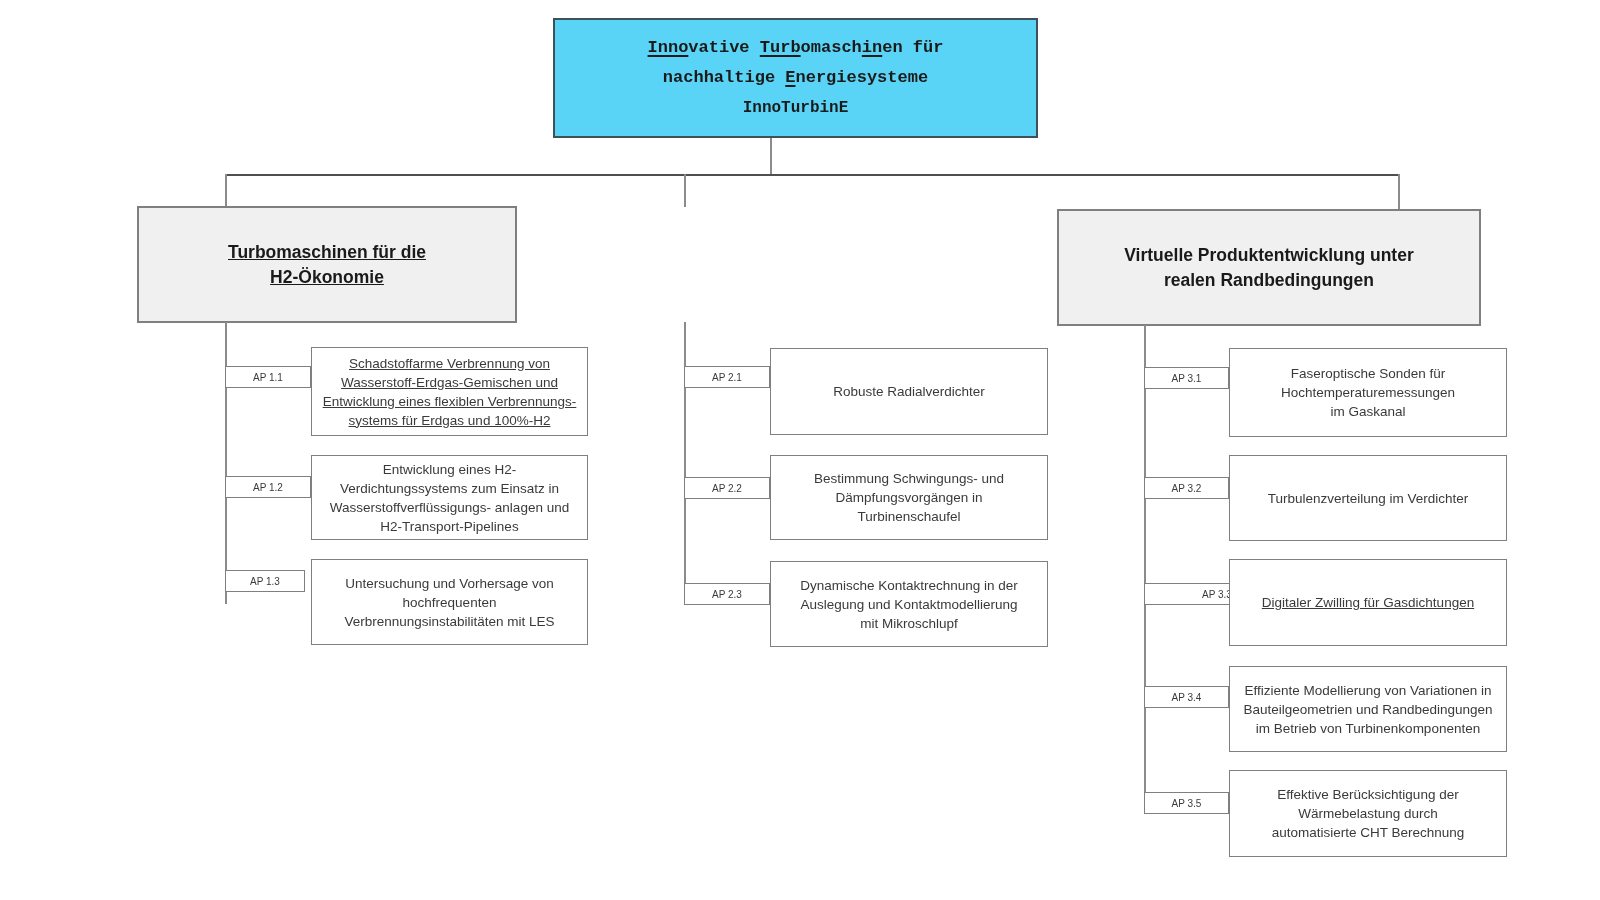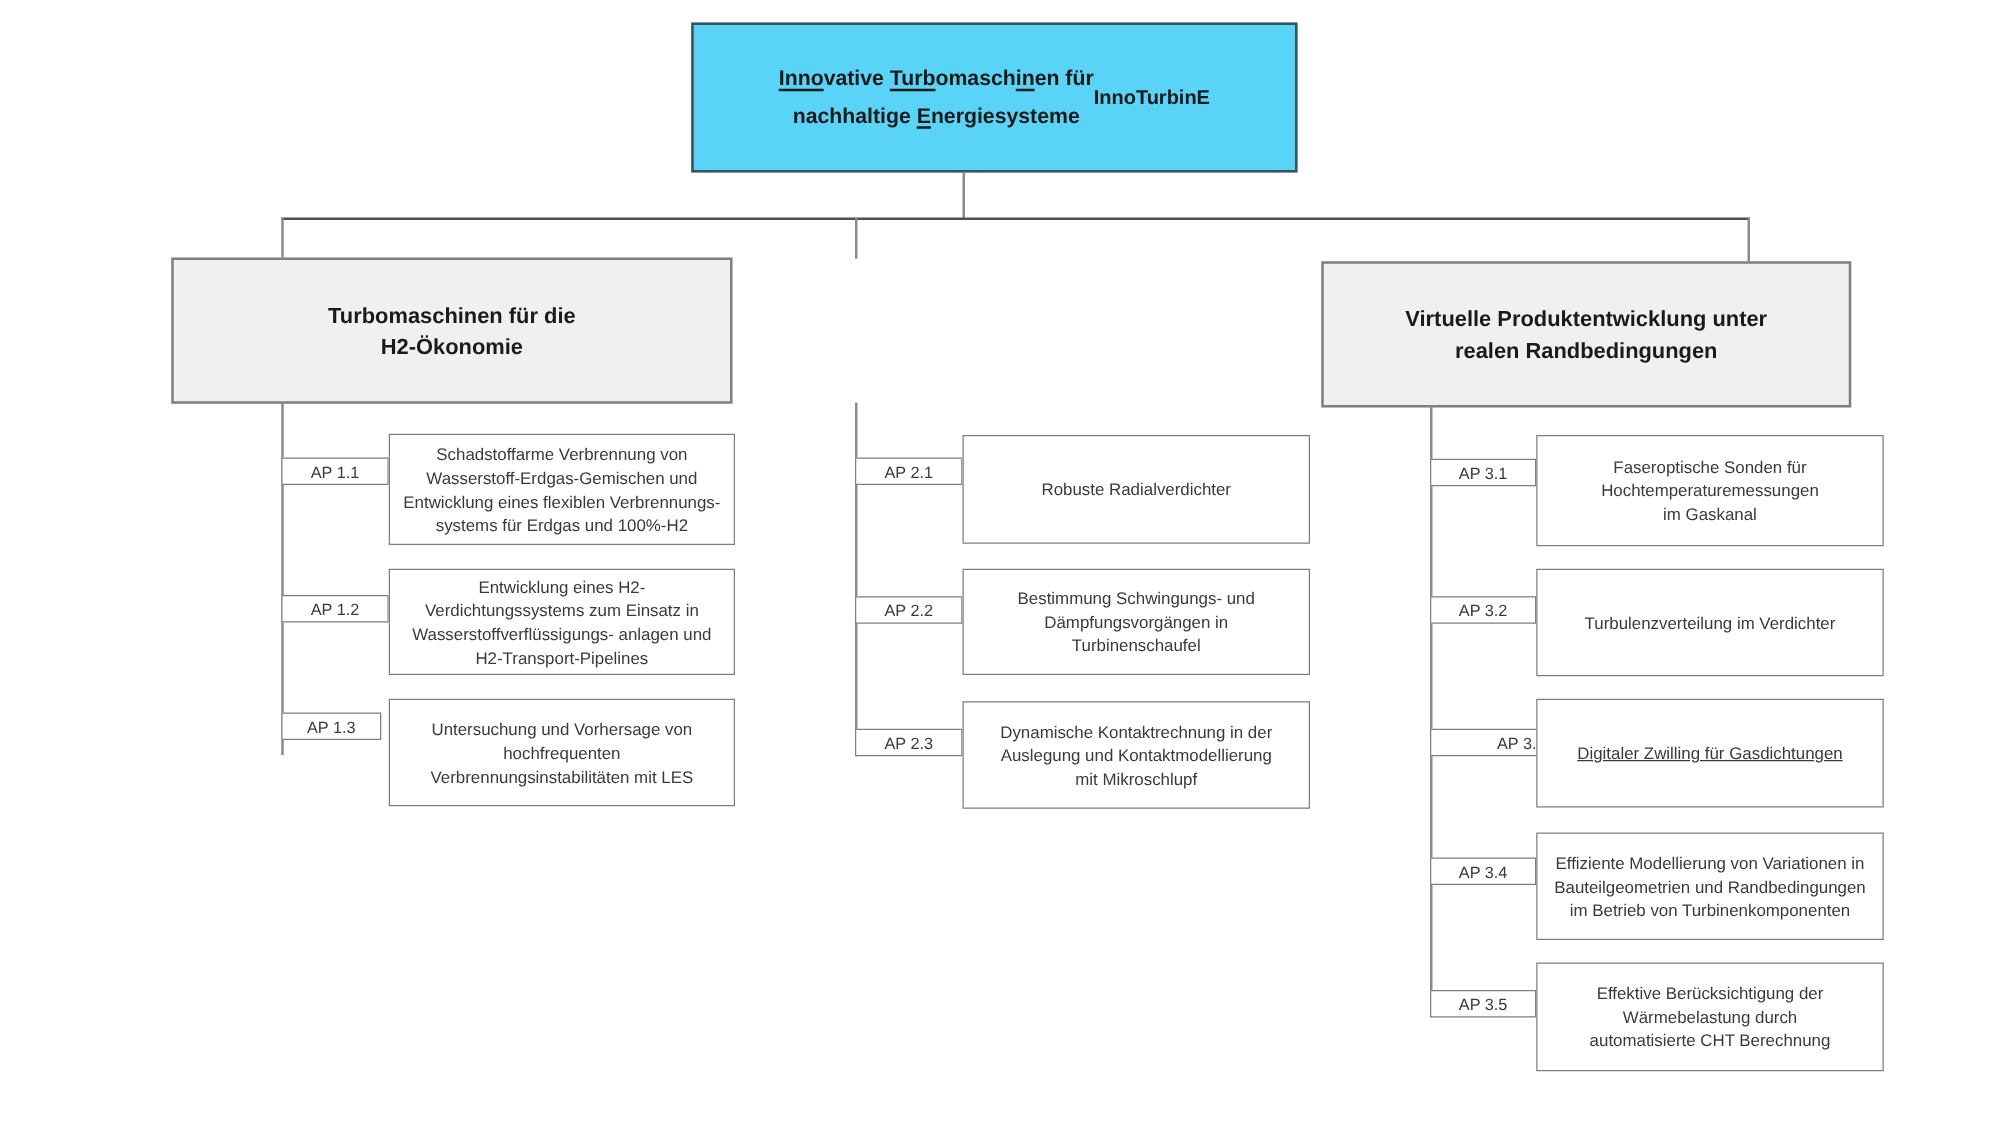--- a/index.html
+++ b/index.html
@@ -14,37 +14,38 @@
   }
   html,body{margin:0;padding:0;background:#ffffff;}
   body{font-family:"Liberation Sans","DejaVu Sans",sans-serif;}
   .stage{
     position:relative;width:1600px;height:900px;background:#ffffff;overflow:hidden;
   }
   .box{position:absolute;box-sizing:border-box;display:flex;align-items:center;justify-content:center;text-align:center;}
   .root-box{
     background:var(--root-fill);
     border:2px solid var(--root-border);
-    flex-direction:row;
+    flex-direction:column;
     color:var(--text-dark);
+    font-family:Liberation Mono, monospace;
   }
   .root-title{font-size:17px;font-weight:bold;line-height:30px;white-space:pre-line;}
   .root-title .u{text-decoration:underline;text-decoration-thickness:2px;text-underline-offset:3px;}
   .root-acronym{font-size:16px;font-weight:bold;line-height:31px;}
   .branch-box{
     background:var(--branch-fill);
     border:2px solid var(--box-border);
     font-size:17.5px;font-weight:bold;line-height:25px;
     color:var(--text-dark);
     white-space:pre-line;
   }
   .ap-label{
     background:#ffffff;
     border:1.5px solid var(--box-border);
-    font-size:13px;color:var(--text-body);
+    font-size:10px;color:var(--text-body);
   }
   .ap-content{
     background:#ffffff;
     border:1.5px solid var(--box-border);
     font-size:13.5px;line-height:19px;color:var(--text-body);
     white-space:pre-line;
     padding:2px 6px;
   }
   .vline,.hline{position:absolute;background:var(--connector);}
   .hline.main{background:var(--connector-main);}
@@ -59,31 +60,31 @@
 nachhaltige </span><span class="u">E</span><span>nergiesysteme</span></div>
     <div class="root-acronym">InnoTurbinE</div>
   </div>
 
   <div class="vline" style="left:770px;top:138px;width:2px;height:37px;"></div>
   <div class="hline main" style="left:225px;top:174px;width:1175px;height:2px;"></div>
   <div class="vline" style="left:225px;top:174px;width:2px;height:33px;"></div>
   <div class="vline" style="left:684px;top:174px;width:2px;height:33px;"></div>
   <div class="vline" style="left:1398px;top:174px;width:2px;height:36px;"></div>
 
-  <div class="box branch-box" style="left:137px;top:206px;width:449px;height:117px;">Turbomaschinen für die
+  <div class="box branch-box" style="left:137px;top:206px;width:380px;height:117px;text-decoration:underline;">Turbomaschinen für die
 H2-Ökonomie</div>
   <div class="box branch-box" style="left:1057px;top:209px;width:424px;height:117px;">Virtuelle Produktentwicklung unter
 realen Randbedingungen</div>
 
   <div class="vline" style="left:225px;top:322px;width:2px;height:282px;"></div>
   <div class="vline" style="left:684px;top:322px;width:2px;height:283px;"></div>
   <div class="vline" style="left:1144px;top:325px;width:2px;height:489px;"></div>
 
   <div class="box ap-label" style="left:225px;top:366px;width:86px;height:22px;">AP 1.1</div>
-  <div class="box ap-content" style="left:311px;top:347px;width:277px;height:89px;">Schadstoffarme Verbrennung von
+  <div class="box ap-content" style="left:311px;top:347px;width:277px;height:89px;text-decoration:underline;">Schadstoffarme Verbrennung von
 Wasserstoff-Erdgas-Gemischen und
 Entwicklung eines flexiblen Verbrennungs-
 systems für Erdgas und 100%-H2</div>
 
   <div class="box ap-label" style="left:225px;top:476px;width:86px;height:22px;">AP 1.2</div>
   <div class="box ap-content" style="left:311px;top:455px;width:277px;height:85px;">Entwicklung eines H2-
 Verdichtungssystems zum Einsatz in
 Wasserstoffverflüssigungs- anlagen und
 H2-Transport-Pipelines</div>
 

